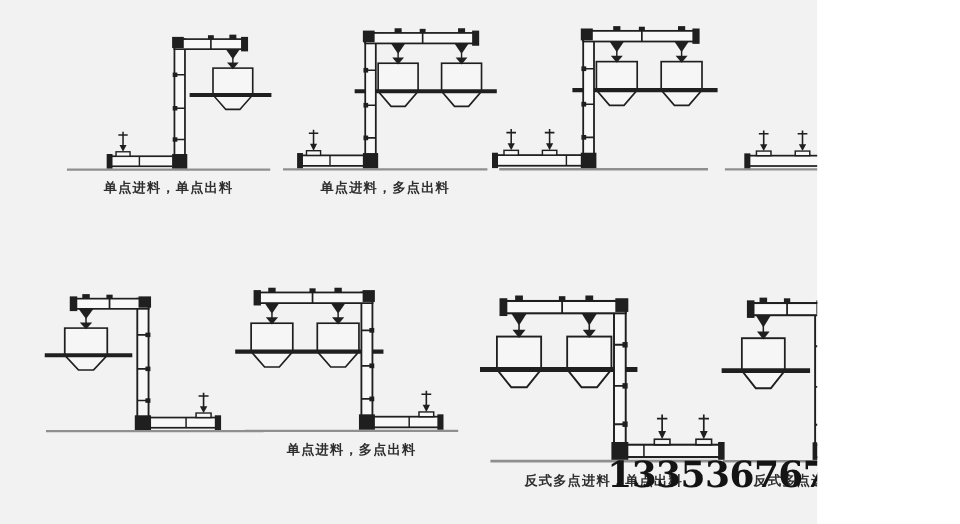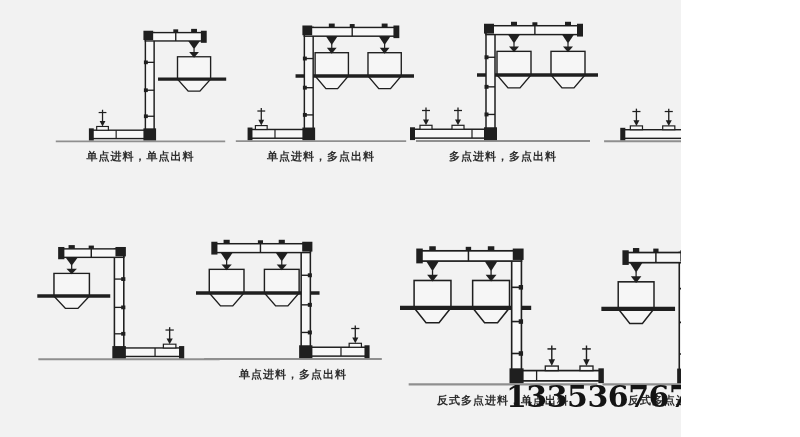--- a/index.html
+++ b/index.html
@@ -193,21 +193,20 @@
               <g>
                 <rect x="44" y="121" width="12" height="4" fill="#f8f8f8" stroke="#1f1f1f" stroke-width="1.2"></rect>
                 <line x1="50" y1="103" x2="50" y2="117" stroke="#1f1f1f" stroke-width="1.3"></line>
                 <polygon points="47,115 53,115 50,121" fill="#1f1f1f"></polygon>
                 <line x1="46" y1="106" x2="54" y2="106" stroke="#1f1f1f" stroke-width="1.3"></line>
               </g>
             </g>
           </g>
         </svg>
       </div>
-    <figcaption class="caption">多点进料，多点出料</figcaption>
   </figure>
 
   <figure class="cell c4">
     <div class="drawing">
         <svg viewBox="0 0 190 142" preserveAspectRatio="none">
           <g>
             <g>
               <line x1="8" y1="137" x2="182" y2="137" stroke="#8f8f8f" stroke-width="2"></line>
             </g>
             <g>

